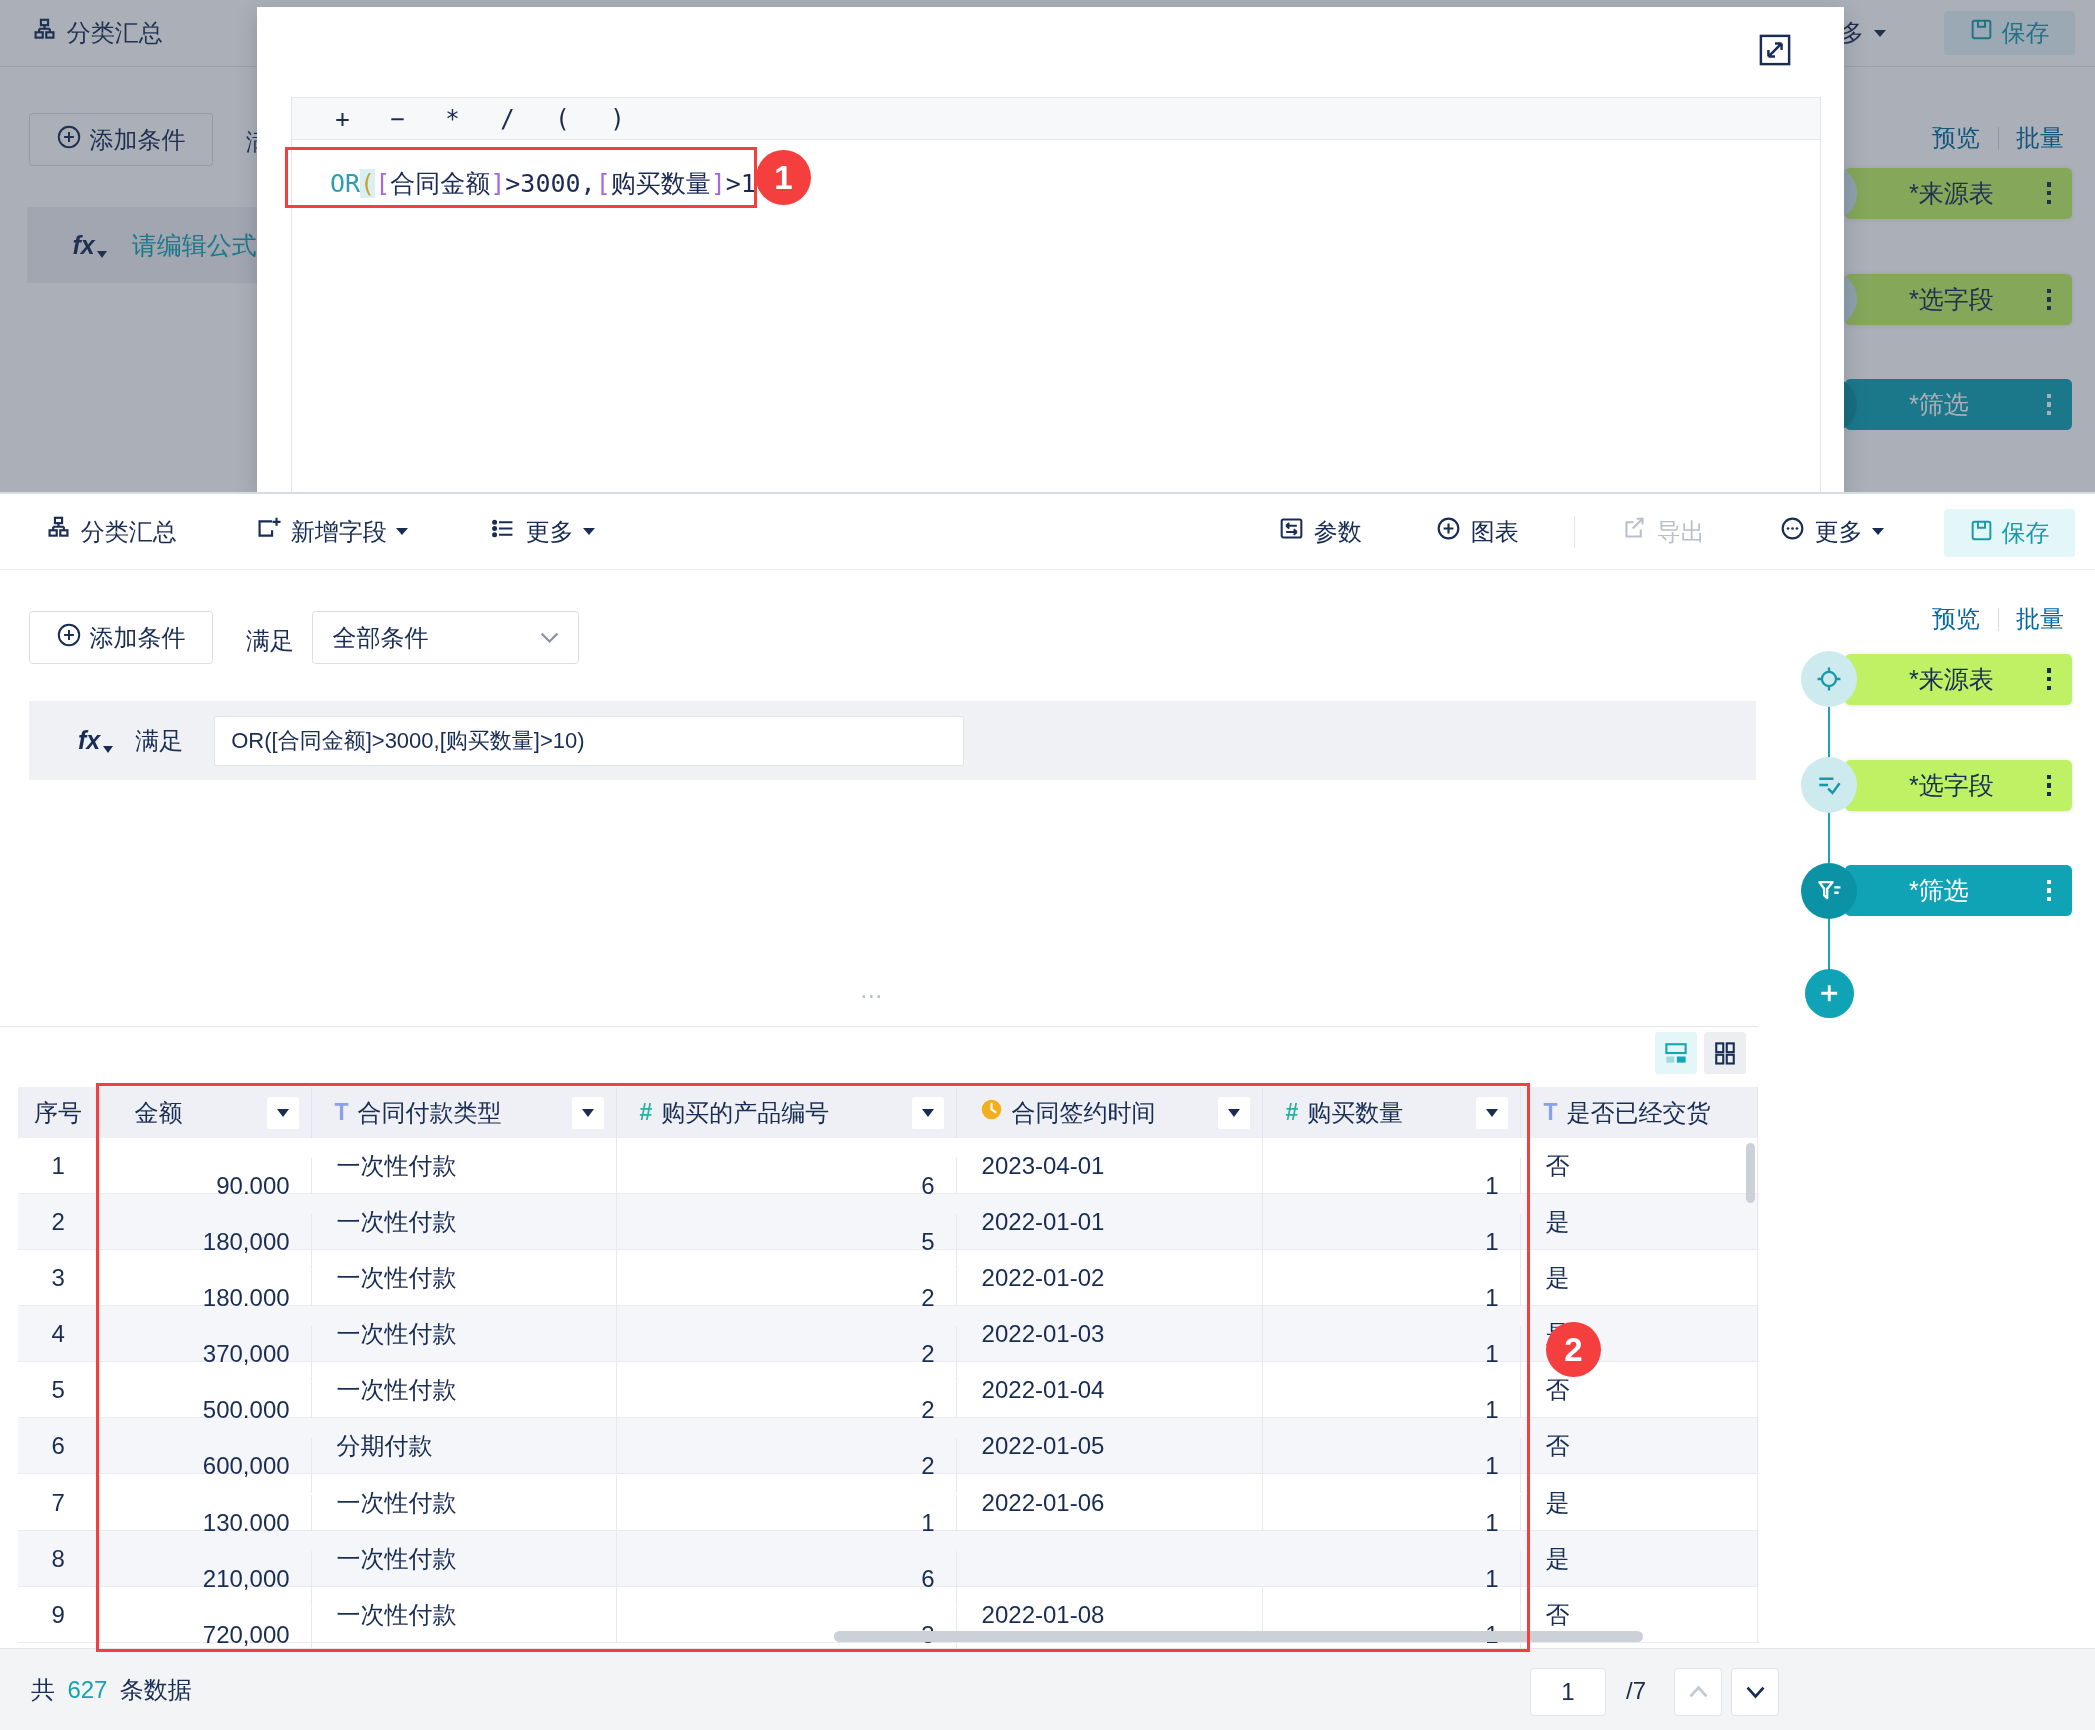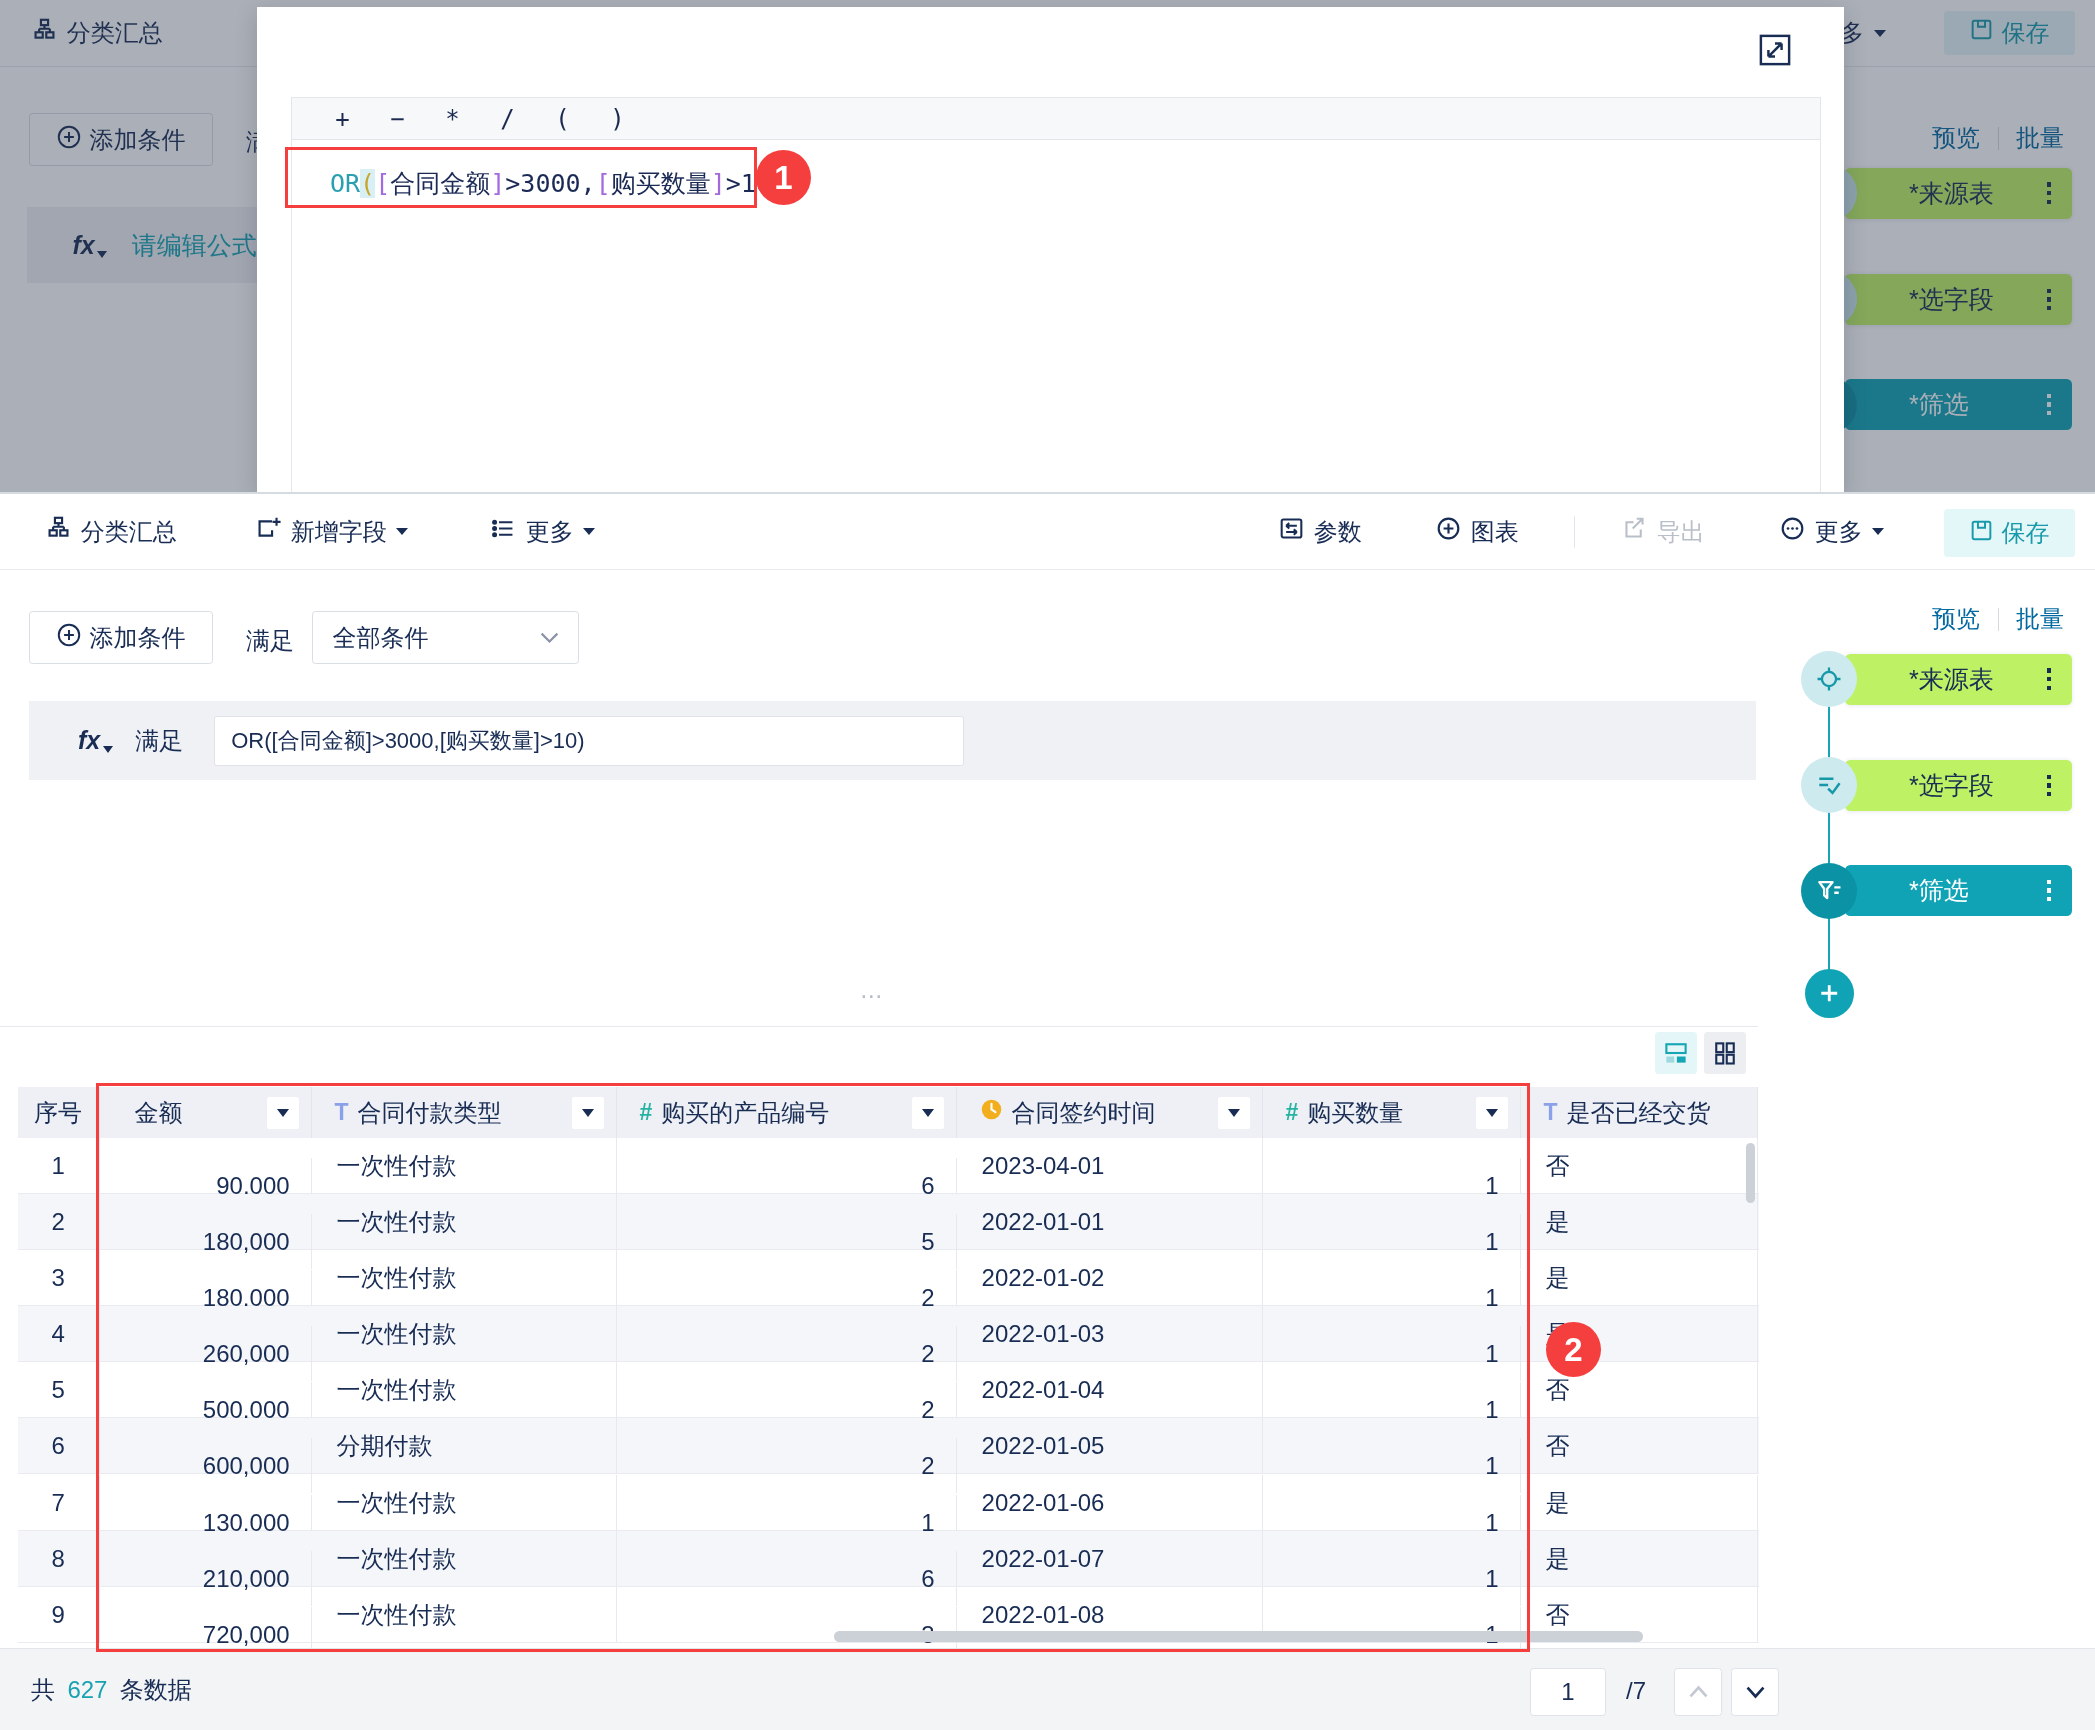--- a/index.html
+++ b/index.html
@@ -527,21 +527,21 @@
         <div class="td a-center" style="left: 0px; width: 82px;">3</div>
         <div class="td a-right" style="left: 82px; width: 212px;">180,000</div>
         <div class="td a-left" style="left: 294px; width: 305px;">一次性付款</div>
         <div class="td a-right" style="left: 599px; width: 340px;">2</div>
         <div class="td a-left" style="left: 939px; width: 306px;">2022-01-02</div>
         <div class="td a-right" style="left: 1245px; width: 258px;">1</div>
         <div class="td a-left" style="left: 1503px; width: 237px;">是</div>
       </div>
       <div class="tr zebra" style="top: 219px; height: 56px;">
         <div class="td a-center" style="left: 0px; width: 82px;">4</div>
-        <div class="td a-right" style="left: 82px; width: 212px;">260,000</div>
+        <div class="td a-right" style="left: 82px; width: 212px;">370,000</div>
         <div class="td a-left" style="left: 294px; width: 305px;">一次性付款</div>
         <div class="td a-right" style="left: 599px; width: 340px;">2</div>
         <div class="td a-left" style="left: 939px; width: 306px;">2022-01-03</div>
         <div class="td a-right" style="left: 1245px; width: 258px;">1</div>
         <div class="td a-left" style="left: 1503px; width: 237px;">是</div>
       </div>
       <div class="tr" style="top: 275px; height: 56px;">
         <div class="td a-center" style="left: 0px; width: 82px;">5</div>
         <div class="td a-right" style="left: 82px; width: 212px;">500,000</div>
         <div class="td a-left" style="left: 294px; width: 305px;">一次性付款</div>
@@ -566,21 +566,20 @@
         <div class="td a-right" style="left: 599px; width: 340px;">1</div>
         <div class="td a-left" style="left: 939px; width: 306px;">2022-01-06</div>
         <div class="td a-right" style="left: 1245px; width: 258px;">1</div>
         <div class="td a-left" style="left: 1503px; width: 237px;">是</div>
       </div>
       <div class="tr zebra" style="top: 444px; height: 56px;">
         <div class="td a-center" style="left: 0px; width: 82px;">8</div>
         <div class="td a-right" style="left: 82px; width: 212px;">210,000</div>
         <div class="td a-left" style="left: 294px; width: 305px;">一次性付款</div>
         <div class="td a-right" style="left: 599px; width: 340px;">6</div>
-        <div class="td a-left" style="left: 939px; width: 306px;">2022-01-07</div>
         <div class="td a-right" style="left: 1245px; width: 258px;">1</div>
         <div class="td a-left" style="left: 1503px; width: 237px;">是</div>
       </div>
       <div class="tr" style="top: 500px; height: 56px;">
         <div class="td a-center" style="left: 0px; width: 82px;">9</div>
         <div class="td a-right" style="left: 82px; width: 212px;">720,000</div>
         <div class="td a-left" style="left: 294px; width: 305px;">一次性付款</div>
         <div class="td a-right" style="left: 599px; width: 340px;">3</div>
         <div class="td a-left" style="left: 939px; width: 306px;">2022-01-08</div>
         <div class="td a-right" style="left: 1245px; width: 258px;">1</div>

